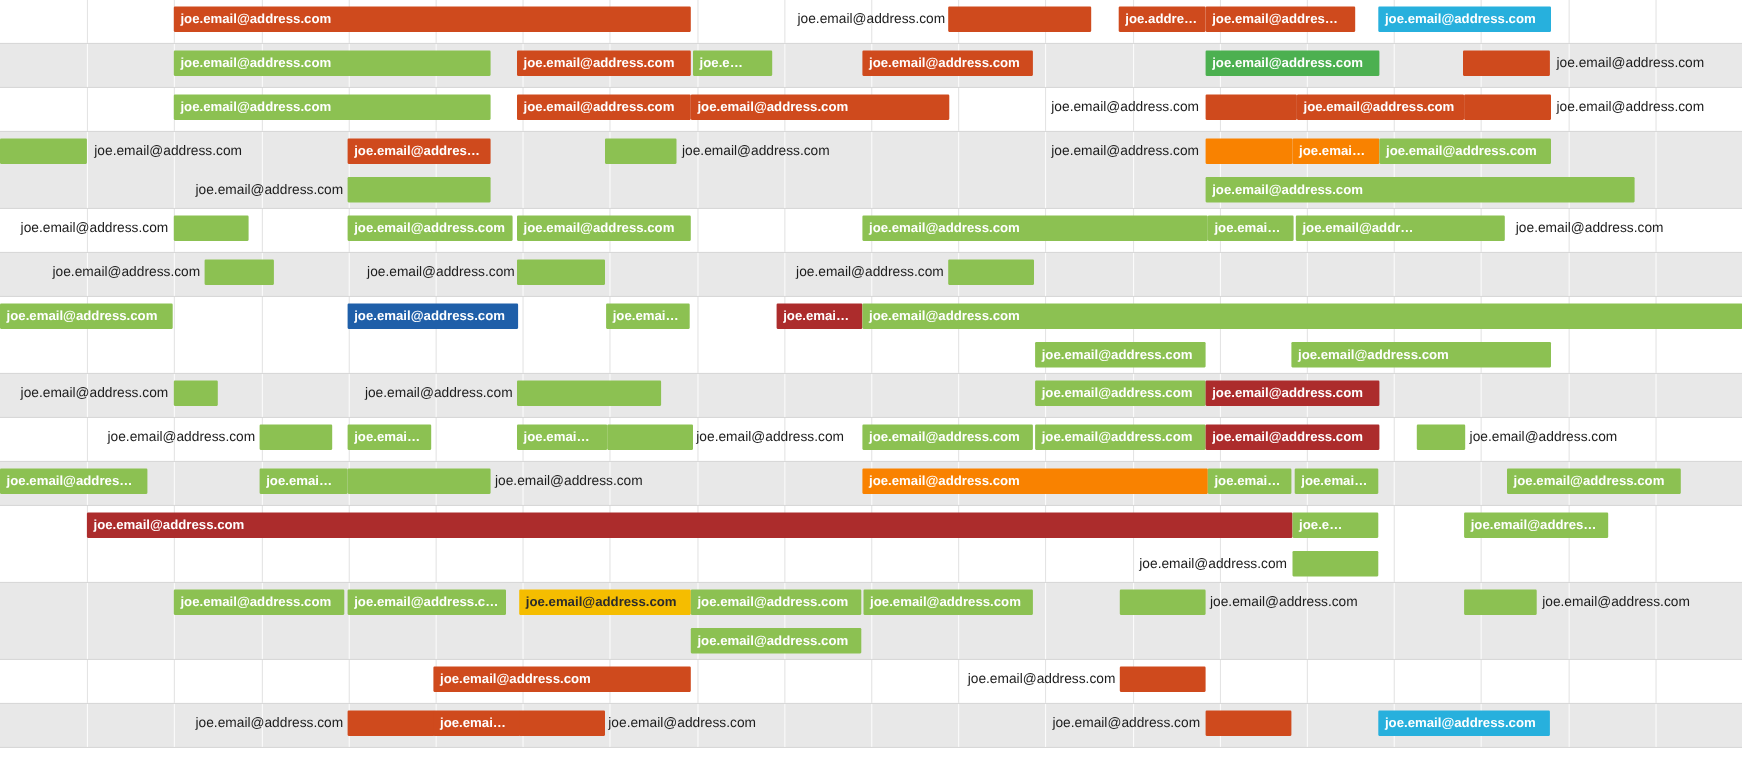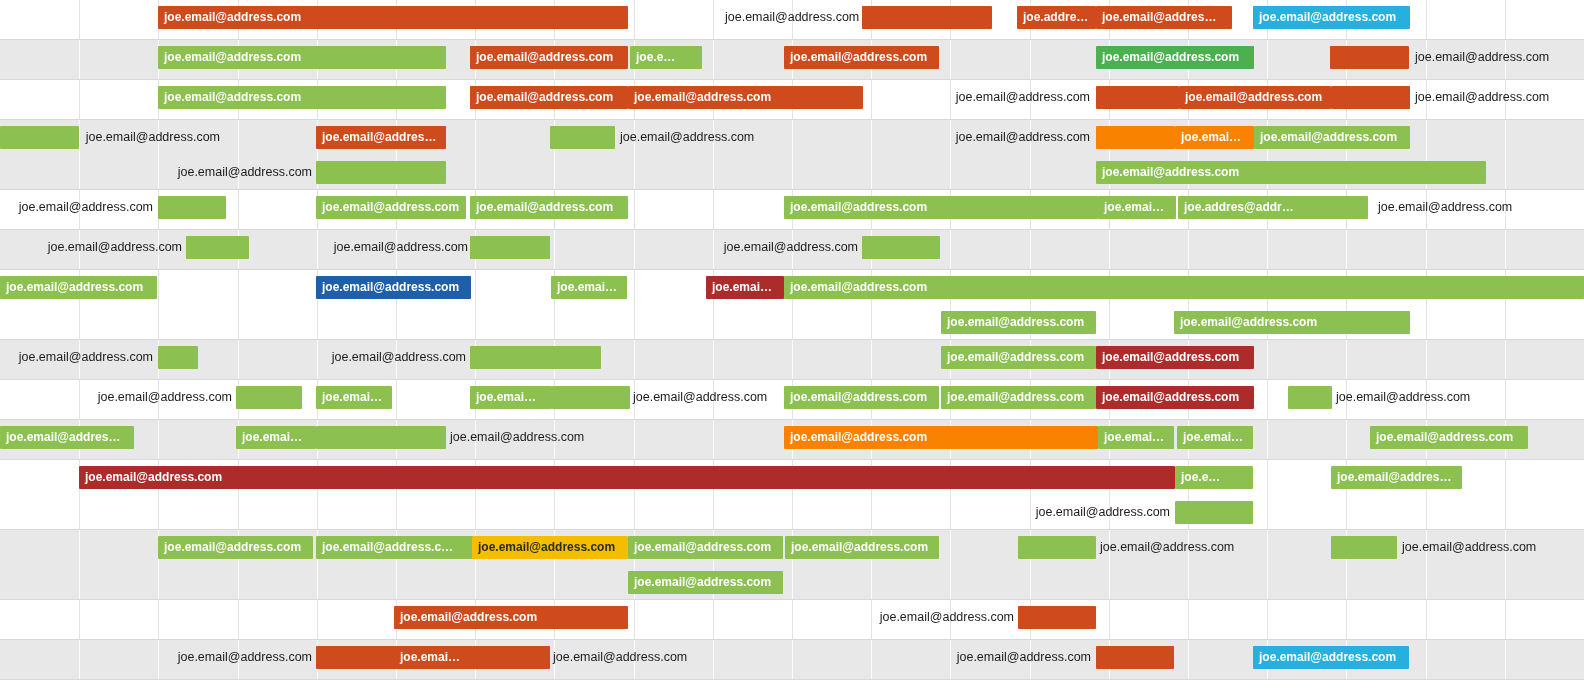--- a/index.html
+++ b/index.html
@@ -305,21 +305,21 @@
         <div class="bar c-green" title="joe.email@address.com" style="left: 470px; width: 158px;">
           <span class="bar-label">joe.email@address.com</span>
         </div>
         <div class="bar c-green" title="joe.email@address.com" style="left: 784px; width: 314px;">
           <span class="bar-label">joe.email@address.com</span>
         </div>
         <div class="bar c-green" title="joe.emai…" style="left: 1098px; width: 78px;">
           <span class="bar-label">joe.emai…</span>
         </div>
         <div class="bar c-green" title="joe.email@addr…" style="left: 1178px; width: 190px;">
-          <span class="bar-label">joe.addres@addr…</span>
+          <span class="bar-label">joe.email@addr…</span>
         </div>
         <div class="outlabel" style="left: 1378px; text-align: left;">joe.email@address.com</div>
       </div>
     </div>
     <div class="tl-row band-gray" style="height: 40px;">
       <div class="colgrid">
         <i style="left: 79px;"></i>
         <i style="left: 158px;"></i>
         <i style="left: 238px;"></i>
         <i style="left: 317px;"></i>
@@ -579,21 +579,21 @@
         <i style="left: 1188px;"></i>
         <i style="left: 1267px;"></i>
         <i style="left: 1346px;"></i>
         <i style="left: 1426px;"></i>
         <i style="left: 1505px;"></i>
       </div>
       <div class="lane">
         <div class="bar c-green" title="joe.email@address.com" style="left: 158px; width: 155px;">
           <span class="bar-label">joe.email@address.com</span>
         </div>
-        <div class="bar c-green" title="joe.email@address.c…" style="left: 316px; width: 164px;">
+        <div class="bar c-green" title="joe.email@address.c…" style="left: 316px; width: 144px;">
           <span class="bar-label">joe.email@address.c…</span>
         </div>
         <div class="bar c-gold dark-text" title="joe.email@address.com" style="left: 472px; width: 156px;">
           <span class="bar-label">joe.email@address.com</span>
         </div>
         <div class="bar c-green" title="joe.email@address.com" style="left: 628px; width: 155px;">
           <span class="bar-label">joe.email@address.com</span>
         </div>
         <div class="bar c-green" title="joe.email@address.com" style="left: 785px; width: 154px;">
           <span class="bar-label">joe.email@address.com</span>

